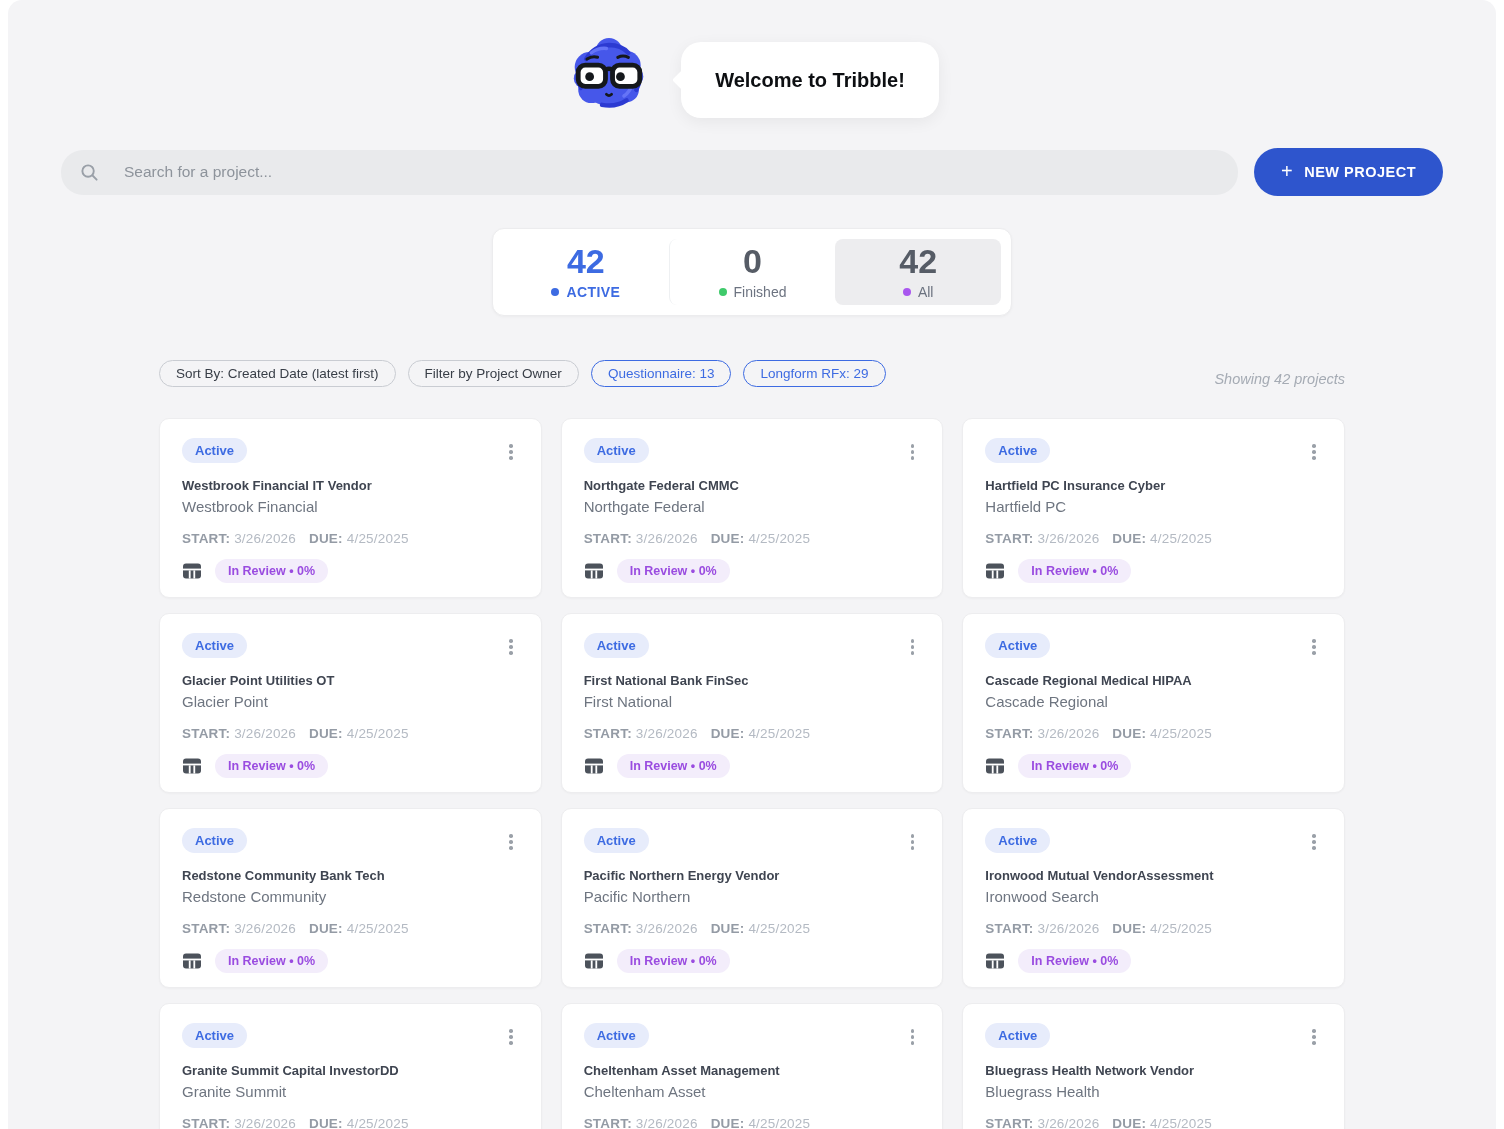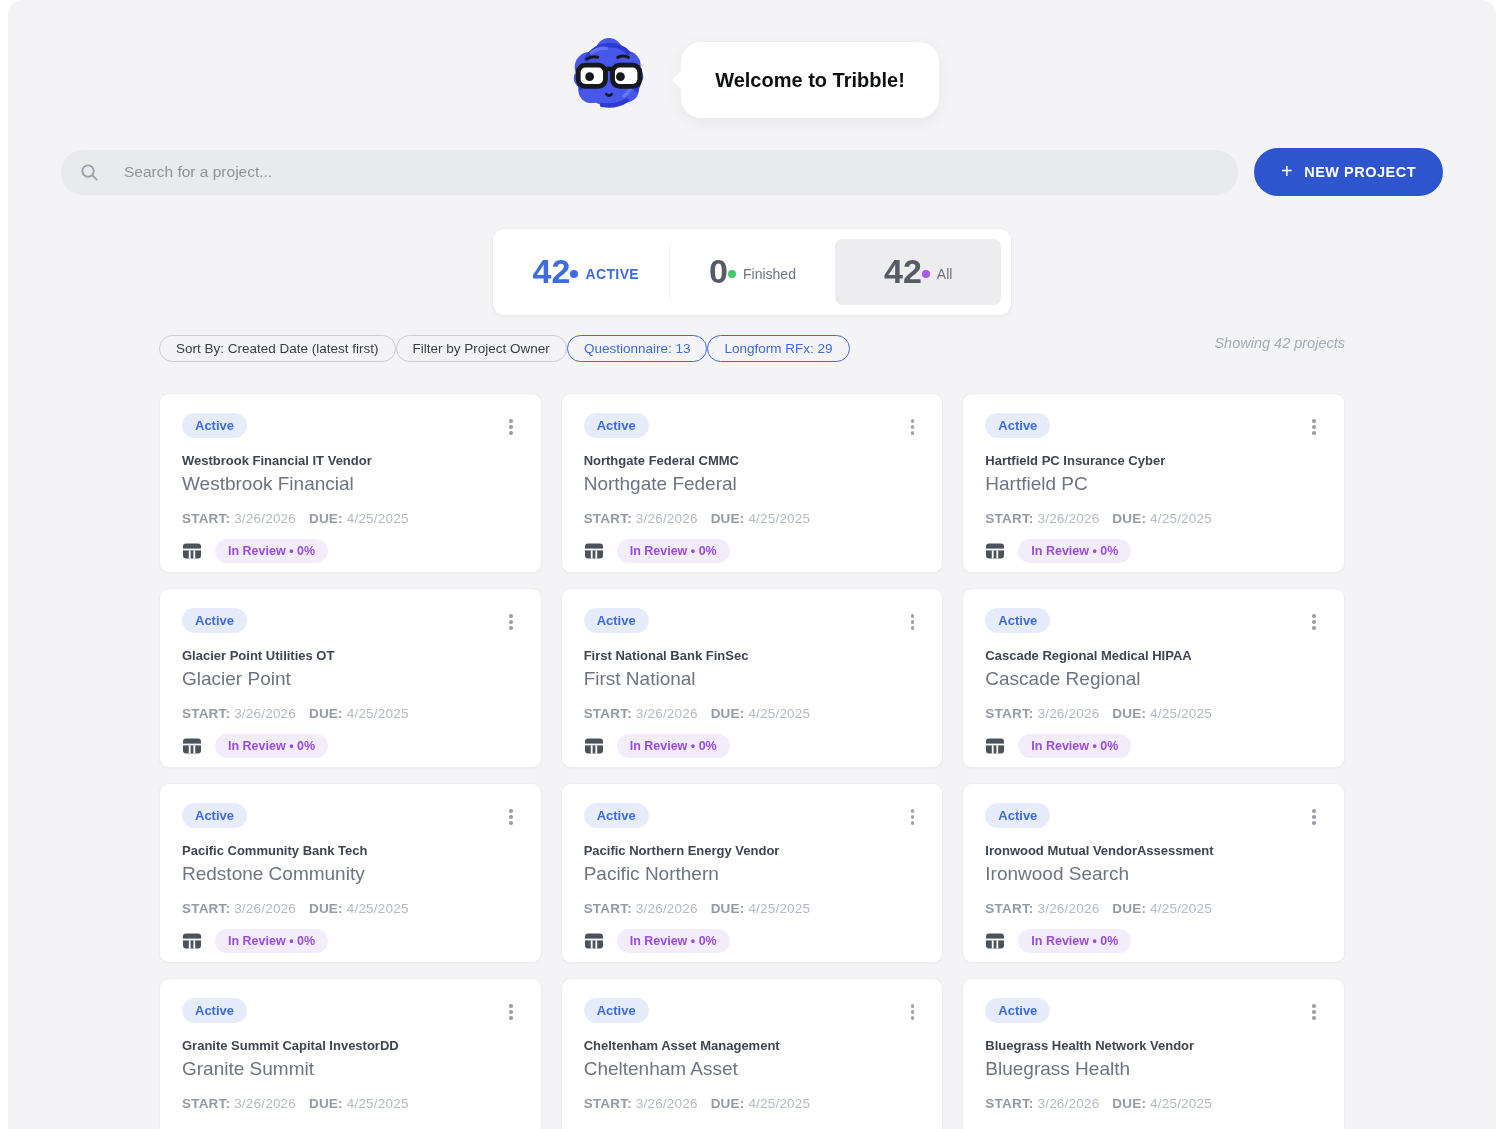--- a/index.html
+++ b/index.html
@@ -69,42 +69,42 @@
   
   .stats-card {
     width: 520px; height: 88px;
     margin: 32px auto 0;
     background: #ffffff;
     border: 1px solid #ececee; border-radius: 12px;
     box-shadow: 0 1px 3px rgba(0,0,0,0.04);
     display: flex; padding: 10px;
   }
   .stat {
-    flex: 1; display: flex; 
+    flex: 1; display: flex; flex-direction: column;
     align-items: center; justify-content: center;
     cursor: pointer; border-radius: 8px;
   }
   .stat + .stat { border-left: 1px solid #eef0f2; }
   .stat .num { font-size: 34px; font-weight: bold; color: #565c66; line-height: 1.05; }
   .stat-label {
     display: flex; align-items: center; gap: 7px;
     margin-top: 4px; font-size: 14px; color: #6c7380;
   }
   .dot { width: 8px; height: 8px; border-radius: 50%; }
   .dot-blue  { background: #3d6be2; }
   .dot-green { background: #3fca6b; }
   .dot-violet{ background: #a957ef; }
   .stat.is-active .num { color: #3d6be2; }
   .stat.is-active .stat-label { color: #3d6be2; font-weight: bold; letter-spacing: 0.4px; }
   .stat.is-selected { background: #ededef; border-left: none; }
 
   
   .filter-row {
-    width: 1186px; margin: 19px auto 0;
-    display: flex; align-items: flex-start; 
+    width: 1186px; margin: 44px auto 0;
+    display: flex; align-items: flex-end; gap: 12px;
   }
   .chip {
     height: 27px; padding: 0 16px;
     border: 1px solid #c9ccd2; border-radius: 14px;
     background: transparent;
     display: flex; align-items: center;
     font-size: 13.5px; color: #383e47;
     font-family: "Liberation Sans", sans-serif;
     cursor: pointer; white-space: nowrap;
   }
@@ -136,21 +136,21 @@
   .kebab {
     background: none; border: none; padding: 4px 6px;
     display: flex; flex-direction: column; gap: 2.5px;
     cursor: pointer; margin-top: 2px;
   }
   .kebab .kdot { width: 3.5px; height: 3.5px; border-radius: 50%; background: #9aa0a8; }
   .card-title {
     margin: 14px 0 0; font-size: 13px; font-weight: bold; color: #3f4551;
     white-space: nowrap; overflow: hidden;
   }
-  .card-sub { margin-top: 5px; font-size: 19px; color: #6e7580; }
+  .card-sub { margin-top: 5px; font-size: 15px; color: #6e7580; }
   .card-dates { margin-top: 16px; font-size: 13.5px; letter-spacing: 0.2px; }
   .dlabel { color: #949ba5; font-weight: bold; }
   .dval { color: #b4bac3; margin-right: 9px; }
   .card-footer { margin-top: 13px; display: flex; align-items: center; gap: 13px; }
   .badge-review {
     background: #f3edfb; color: #9a4ce0;
     font-size: 12.5px; font-weight: bold;
     padding: 5px 13px; border-radius: 13px;
   }
 </style>
@@ -410,21 +410,21 @@
 
   <article class="card">
     <div class="card-top">
       <span class="badge-active">Active</span>
       <button class="kebab">
         <span class="kdot"></span>
             <span class="kdot"></span>
             <span class="kdot"></span>
       </button>
     </div>
-    <h3 class="card-title">Pacific Community Bank Tech</h3>
+    <h3 class="card-title">Redstone Community Bank Tech</h3>
     <div class="card-sub">Redstone Community</div>
     <div class="card-dates">
       <span class="dlabel">START:</span>
       <span class="dval">3/26/2026</span>
       <span class="dlabel">DUE:</span>
       <span class="dval">4/25/2025</span>
     </div>
     <div class="card-footer">
       <svg width="20" height="20" viewBox="0 0 20 20">
         <rect x="1" y="2.5" width="18" height="15" rx="3" fill="#4c525b"></rect>

